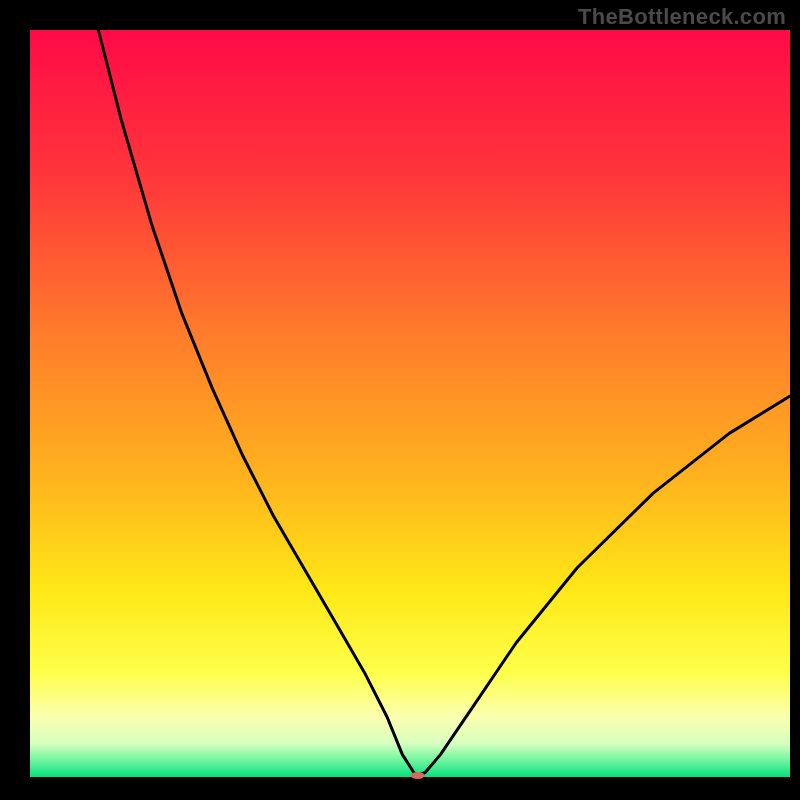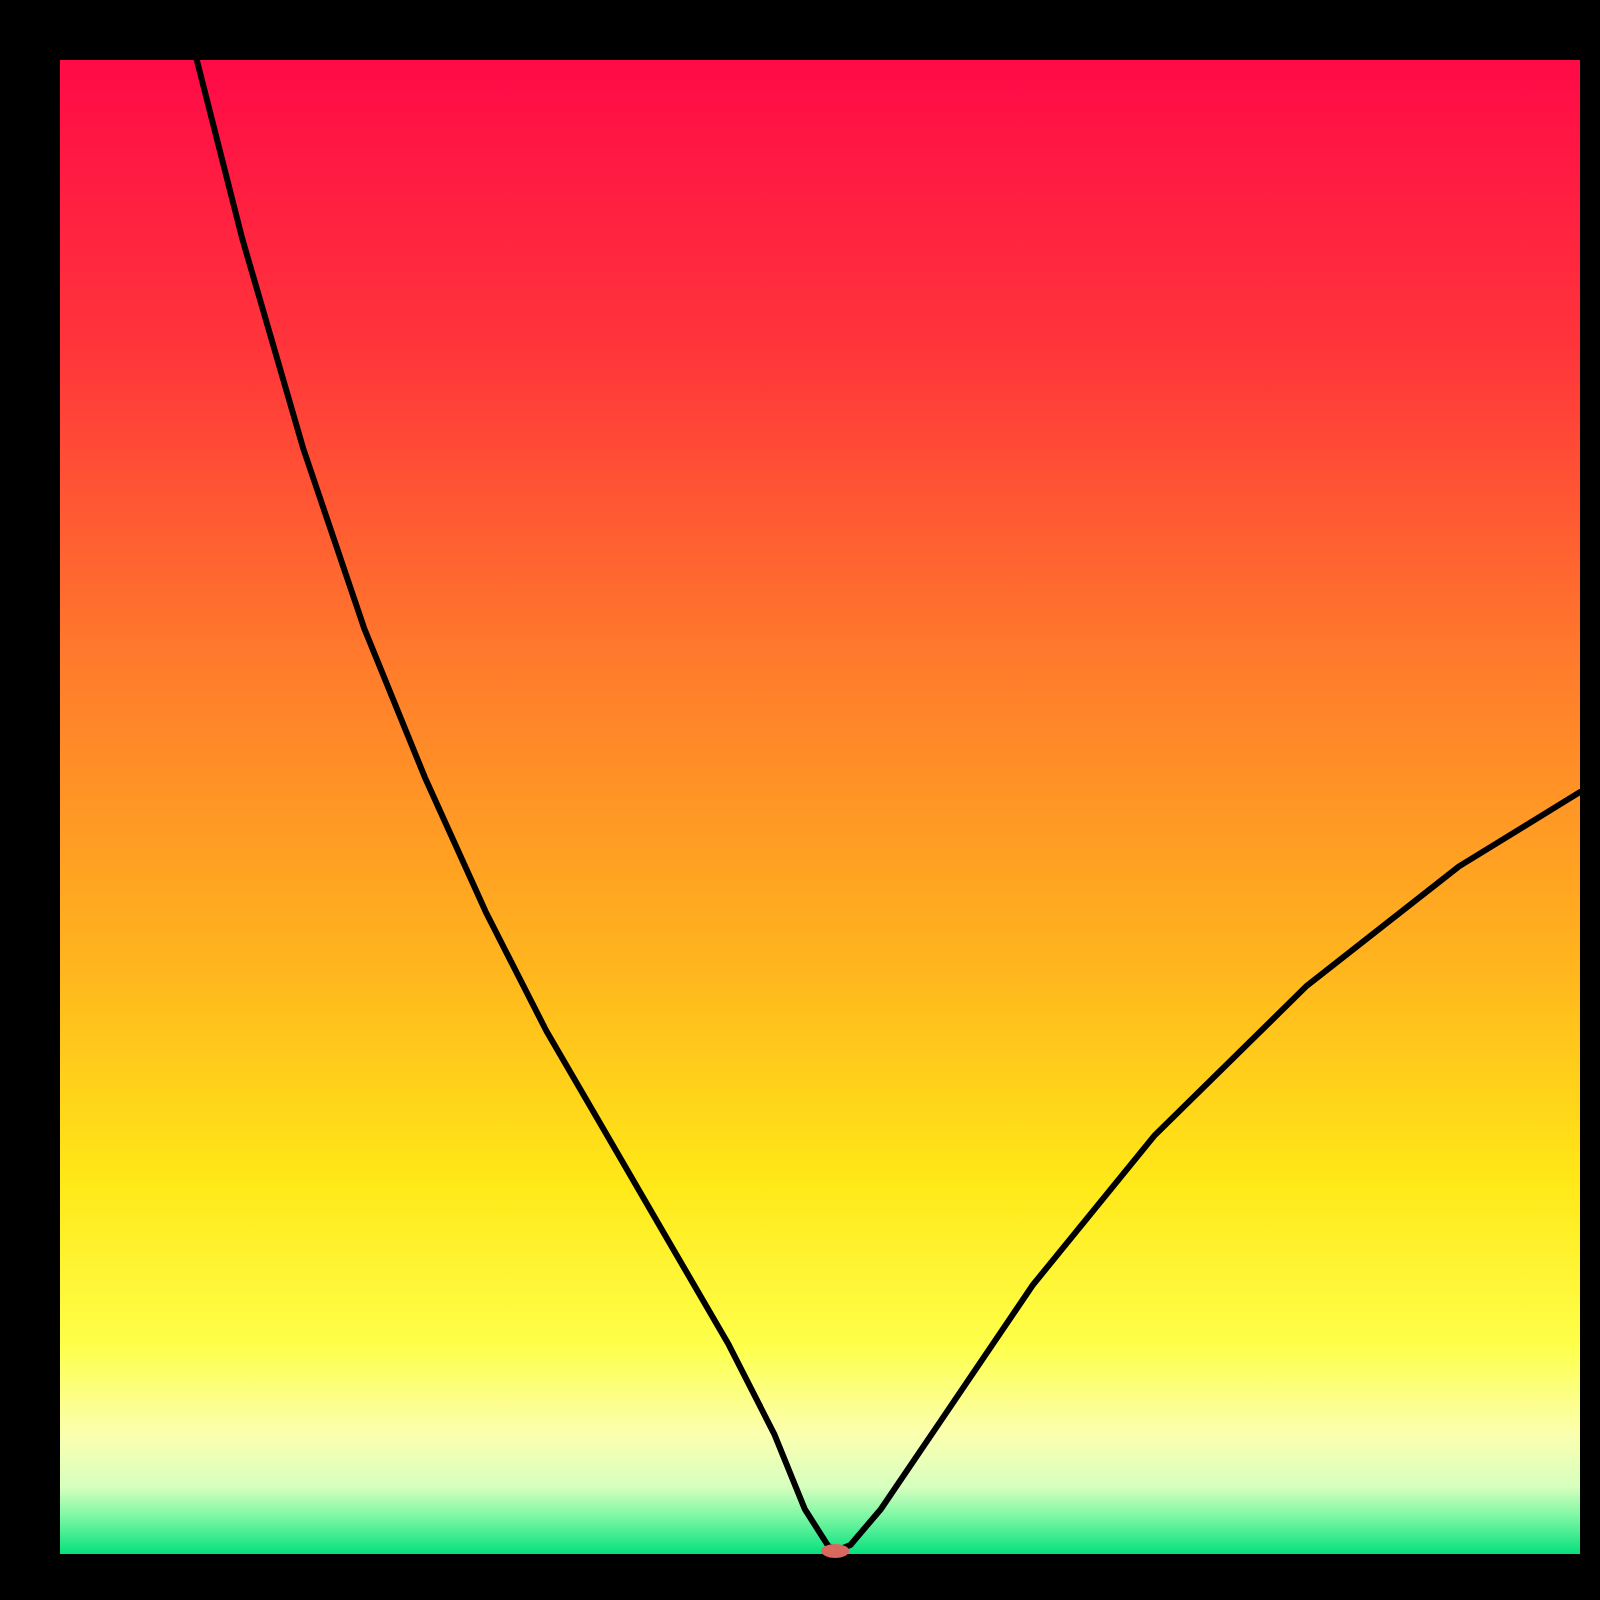--- a/index.html
+++ b/index.html
@@ -30,20 +30,21 @@
   svg {
     position: absolute;
     top: 0;
     left: 0;
   }
 </style>
 </head>
 <body>
 
 <div class="frame">
+  <div class="watermark">TheBottleneck.com</div>
   <svg id="plot" width="800" height="800">
       <defs>
         <linearGradient id="bg-grad" x1="0" y1="0" x2="0" y2="1">
           <stop offset="0%" stop-color="#ff0a47"></stop>
           <stop offset="20%" stop-color="#ff373a"></stop>
           <stop offset="40%" stop-color="#ff7a2c"></stop>
           <stop offset="60%" stop-color="#ffb31e"></stop>
           <stop offset="75%" stop-color="#ffe817"></stop>
           <stop offset="86%" stop-color="#feff4a"></stop>
           <stop offset="92%" stop-color="#fbffb0"></stop>

